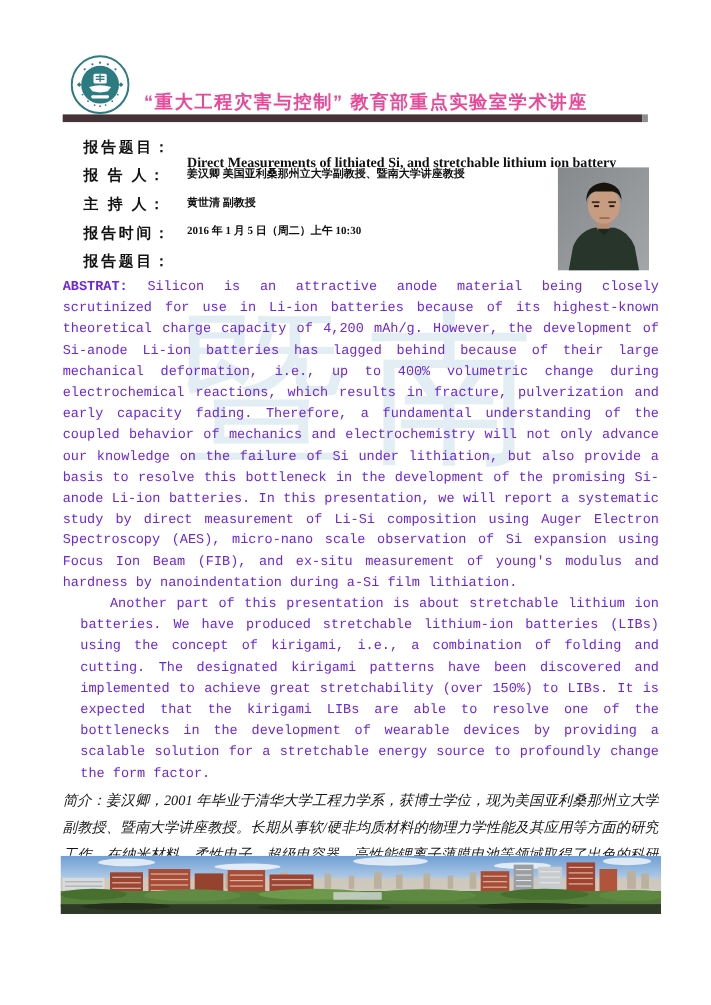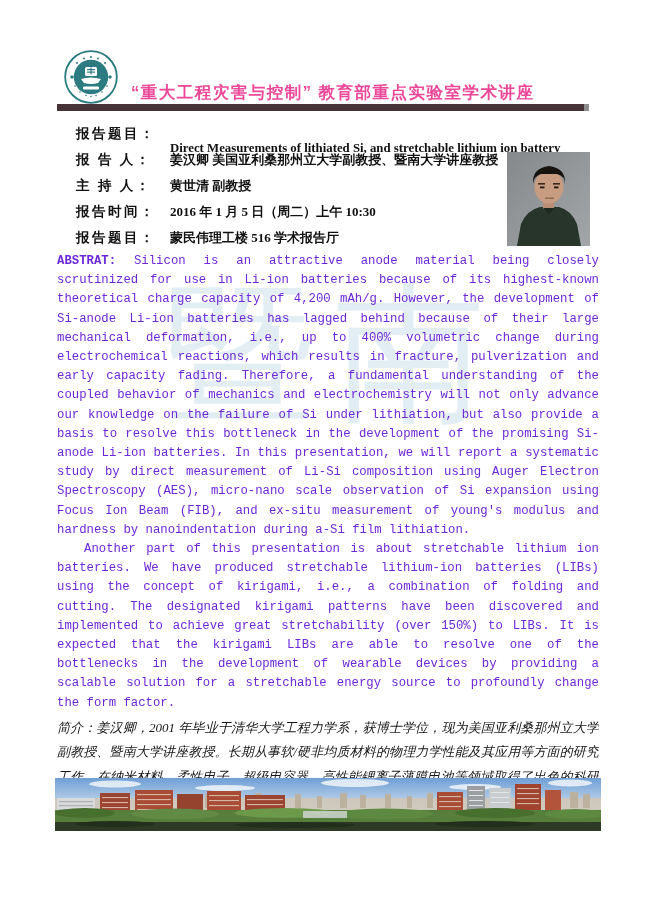--- a/index.html
+++ b/index.html
@@ -22,32 +22,32 @@
     color:#a8cde0;opacity:0.33;z-index:0;pointer-events:none;
     font-family:"Liberation Serif", serif;font-size:150px;line-height:170px;
     text-align:left;letter-spacing:20px;
   }
   
   .info{position:absolute;left:76px;top:125px;width:420px;z-index:2;}
   .info-row{display:flex;height:26px;font-weight:bold;}
   .info-label{
     flex:0 0 94px;font-size:13.5px;letter-spacing:2.5px;white-space:nowrap;color:#111;
   }
-  .info-value{font-size:13px;white-space:nowrap;color:#111;}
+  .info-value{font-size:10px;white-space:nowrap;color:#111;}
   .info-value.en{font-size:12.8px;margin-top:16px;}
   
   .photo{position:absolute;left:507px;top:152px;width:83px;height:94px;z-index:2;}
   
   .body-text{
     position:absolute;left:57px;top:252px;width:542px;height:526px;
     overflow:hidden;z-index:1;text-align:justify;
   }
   .abstract{margin:0;font-size:12.3px;line-height:19.2px;color:#6d28d9;font-family:Liberation Mono, monospace;}
   .abstract b{font-weight:bold;}
-  .abstract.p2{text-indent:27px;}
+  .abstract.p2{text-indent:27px;margin-left:16px;}
   .bio{margin:3px 0 0 0;font-size:13px;line-height:24.5px;color:#151515;font-style:italic;}
   
   .panorama{position:absolute;left:55px;top:778px;width:546px;height:53px;z-index:2;}
 </style>
 </head>
 <body>
 
 <div class="page">
 
   <div class="watermark">
@@ -103,21 +103,20 @@
     <div class="info-row">
       <span class="info-label">主 持 人：</span>
       <span class="info-value">黄世清 副教授</span>
     </div>
     <div class="info-row">
       <span class="info-label">报告时间：</span>
       <span class="info-value">2016 年 1 月 5 日（周二）上午 10:30</span>
     </div>
     <div class="info-row">
       <span class="info-label">报告题目：</span>
-      <span class="info-value">蒙民伟理工楼 516 学术报告厅</span>
     </div>
   </div>
 
   <svg class="photo" viewBox="0 0 83 94" preserveAspectRatio="none">
     <defs>
       <linearGradient id="pbg" x1="0" y1="0" x2="1" y2="1">
         <stop offset="0" stop-color="#86898b"></stop>
         <stop offset="1" stop-color="#a3a6a8"></stop>
       </linearGradient>
     </defs>

